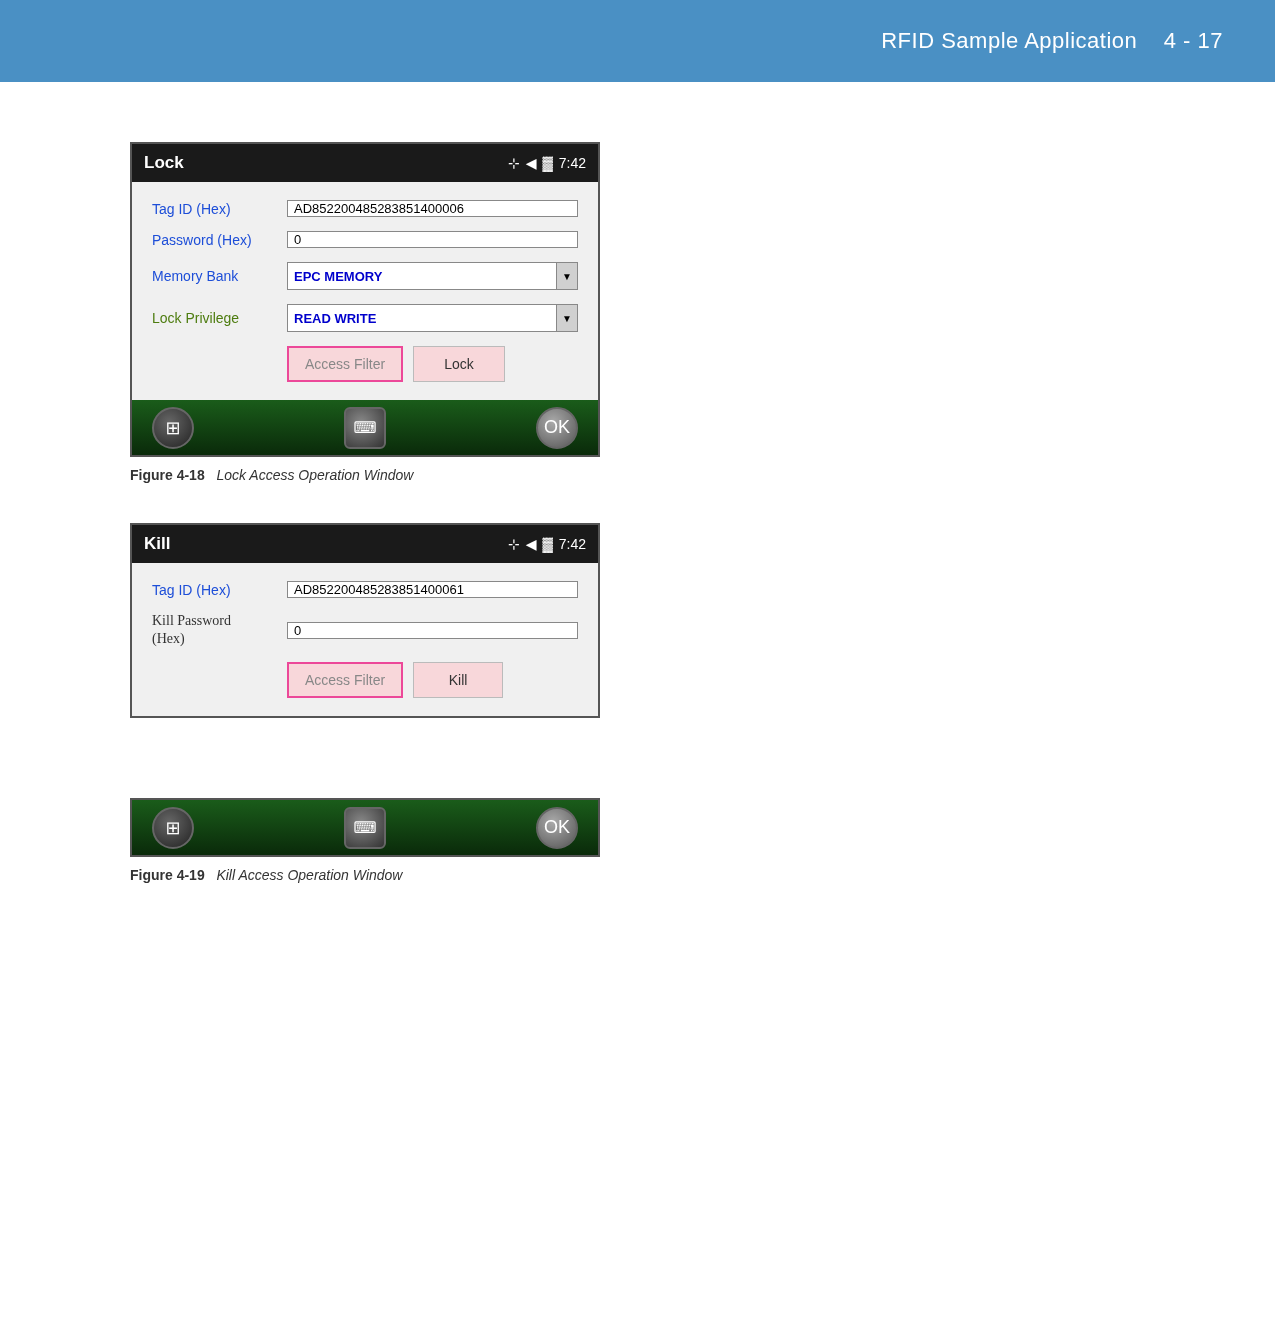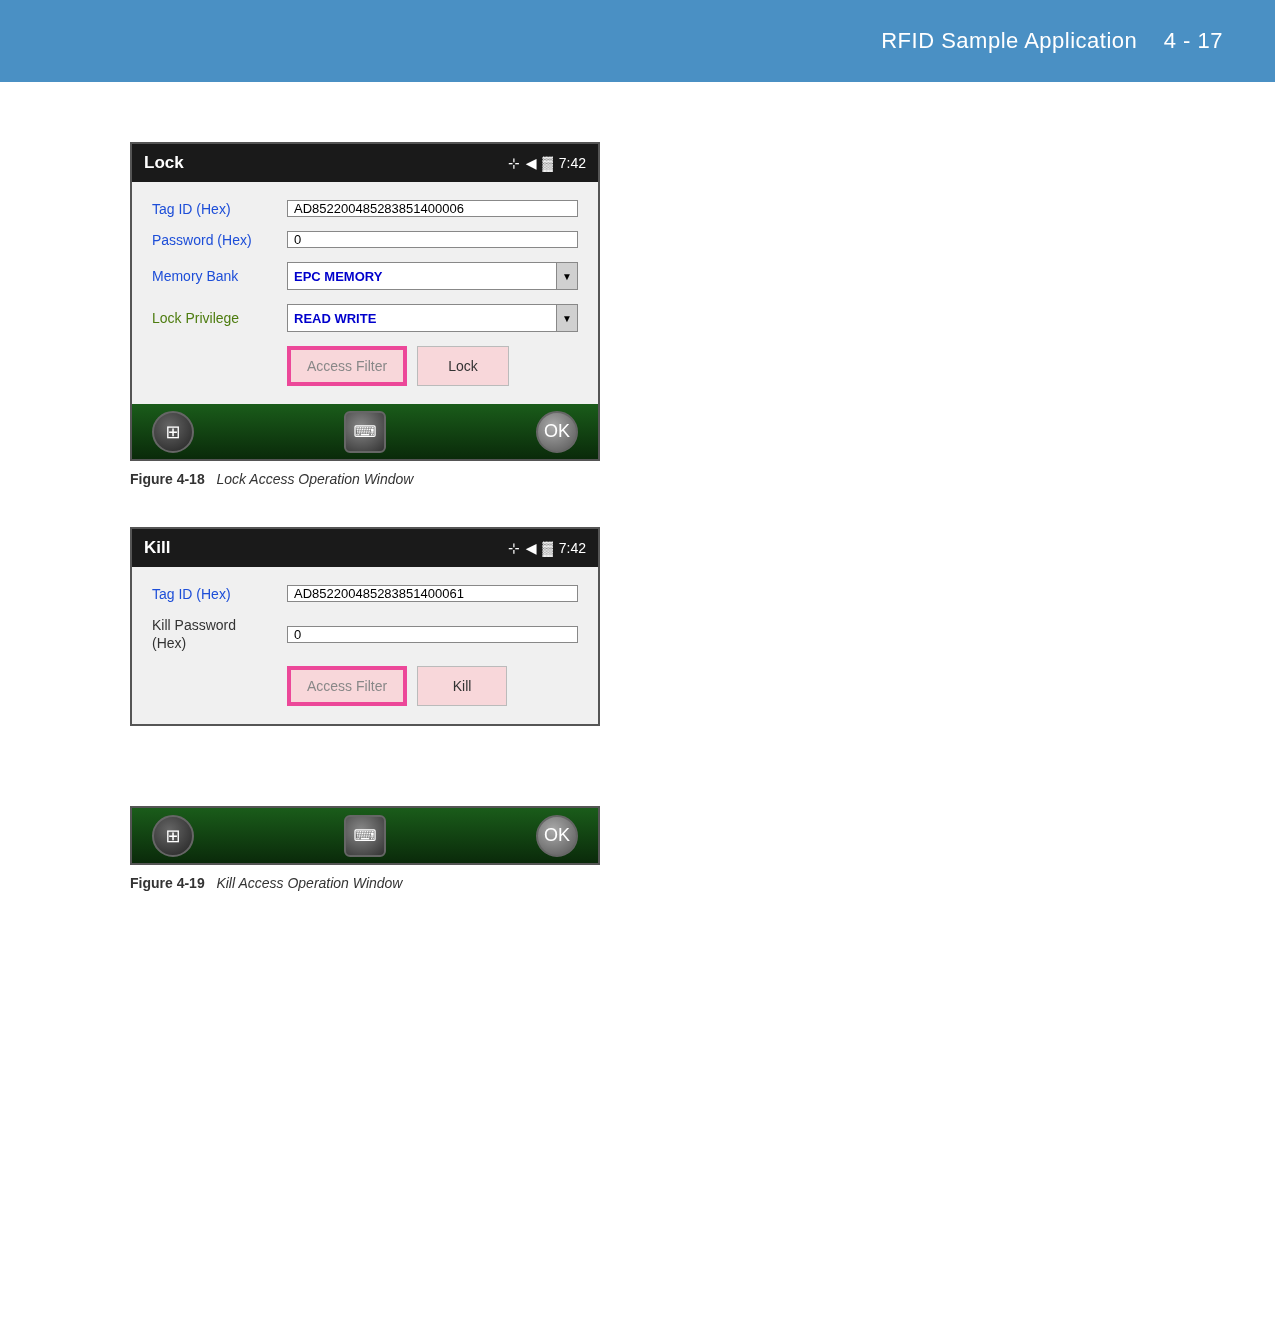--- a/index.html
+++ b/index.html
@@ -128,21 +128,21 @@
     
     .buttons-row {
       display: flex;
       gap: 10px;
       padding-left: 135px;
       margin-top: 4px;
     }
     .btn-access-filter {
       padding: 8px 16px;
       background: #f8d7da;
-      border: 4px solid #ec4899;
+      border: 2px solid #ec4899;
       font-size: 14px;
       color: #888;
       cursor: pointer;
       min-width: 110px;
     }
     .btn-action {
       padding: 8px 30px;
       background: #f8d7da;
       border: 1px solid #bbb;
       font-size: 14px;
@@ -202,20 +202,21 @@
       font-weight: bold;
     }
 
     
     .form-label-multiline {
       width: 135px;
       font-size: 14px;
       color: #333;
       flex-shrink: 0;
       line-height: 1.3;
+      font-family: Liberation Serif, serif;
     }
   </style>
 </head>
 <body>
 
 <div class="header-bar">
   <span class="header-title">
     <span>RFID Sample Application</span>&nbsp;&nbsp;&nbsp;&nbsp;<span>4 - 17</span>
   </span>
 </div>

